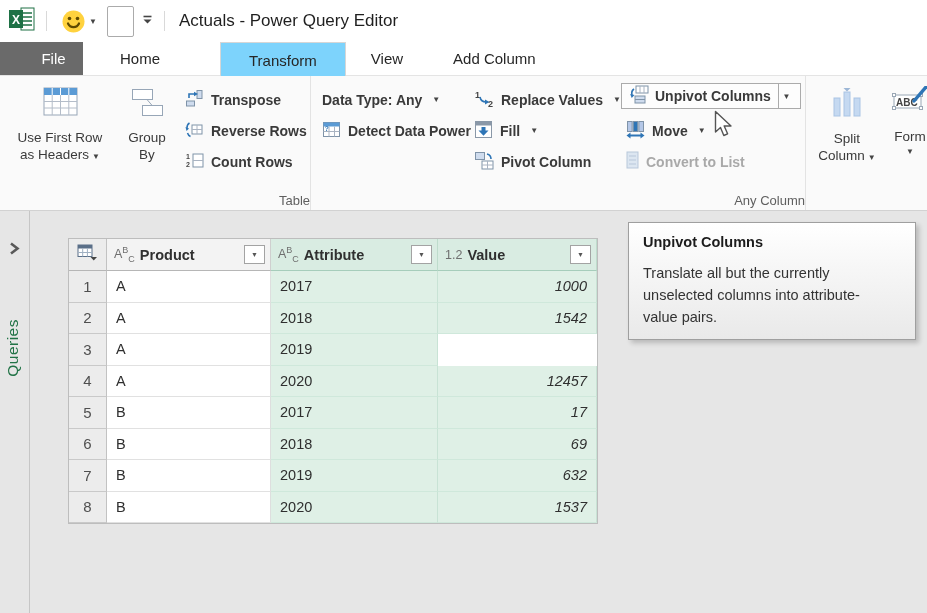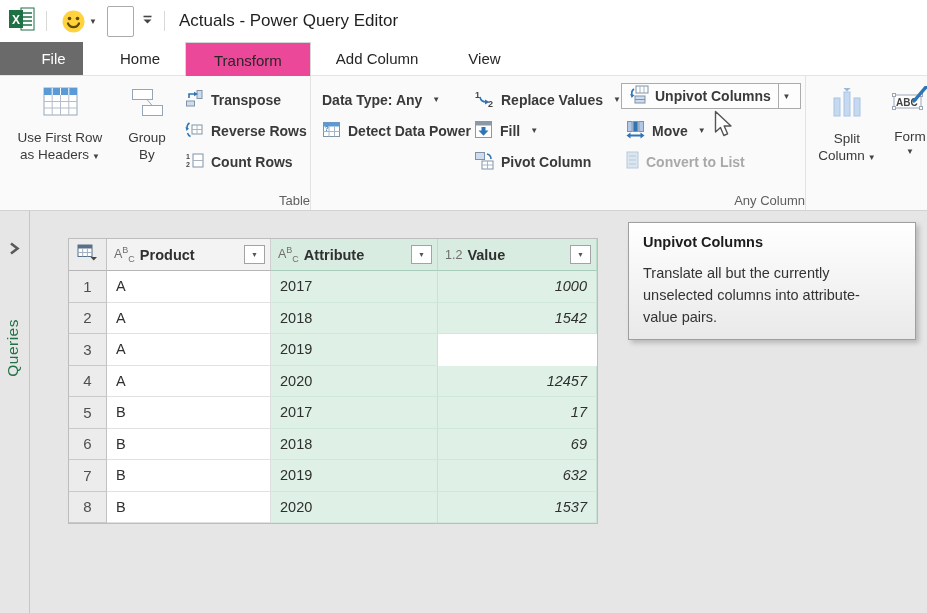--- a/index.html
+++ b/index.html
@@ -16,21 +16,21 @@
   .tb-sep { width:1px; height:20px; background:#d9d9d9; margin:0 10px; }
   .qat-caret { font-size:8px; color:#444; margin-left:3px; }
   .qat-box { width:27px; height:31px; border:1px solid #ababab; border-radius:2px; background:#fff; margin:0 7px 0 10px; }
   .win-title { font-size:17px; color:#1f1f1f; margin-left:4px; }
   
   .tabrow { position:absolute; top:42px; left:0; right:0; height:34px; background:#fff;
             border-bottom:1px solid #e4e4e4; display:flex; align-items:stretch; }
   .tab-file { width:83px; background:#6a6a6a; color:#fff; font-size:15px;
               display:flex; align-items:center; justify-content:center;padding-left:24px; }
   .tab { padding:0 25px; font-size:15px; display:flex; align-items:center; color:#262626; }
-  .tab.active { border:1px solid #d6d6d6; border-bottom:none; background:#ec4899; margin-bottom:-1px; padding:17px 28px; }
+  .tab.active { border:1px solid #d6d6d6; border-bottom:none; background:#7dd3fc; margin-bottom:-1px; padding:17px 28px;margin-left:35px; }
   
   .ribbon { position:absolute; top:76px; left:0; right:0; height:135px; background:#fafafa;
             border-bottom:1px solid #d2d2d2; display:flex; overflow:hidden; }
   .rgroup { position:relative; height:100%; border-right:1px solid #e3e3e3; display:flex; padding:2px 4px 16px 4px; }
   .rgroup-label { position:absolute; bottom:2px; left:0; right:0; text-align:right; font-size:13px; color:#5f5f5f; }
   .bigbtn { display:flex; flex-direction:column; align-items:center; padding:4px 5px 0; font-size:13.5px;
             color:#3a3a3a; text-align:center; line-height:1.3; }
   .bigbtn .bicon { margin:4px 0 7px; }
   .lline { display:block; }
   .scol { display:flex; flex-direction:column; padding-top:6px;font-weight:bold; }
@@ -113,22 +113,22 @@
     </svg>
   </span>
   <span class="tb-sep"></span>
   <span class="win-title">Actuals - Power Query Editor</span>
 </div>
 
 <div class="tabrow">
   <div class="tab-file">File</div>
   <div class="tab" style="margin-left:12px;">Home</div>
   <div class="tab active">Transform</div>
+  <div class="tab">View</div>
   <div class="tab">Add Column</div>
-  <div class="tab">View</div>
 </div>
 
 <div class="ribbon">
 
   <div class="rgroup">
     <div class="bigbtn" style="width:112px;">
       <span class="bicon">
         <svg width="35" height="31" viewBox="0 0 35 31">
           <rect x="1" y="2" width="33" height="27" fill="#fff" stroke="#97a6b7"></rect>
           <rect x="1" y="2" width="33" height="7" fill="#5b9bd5"></rect>

